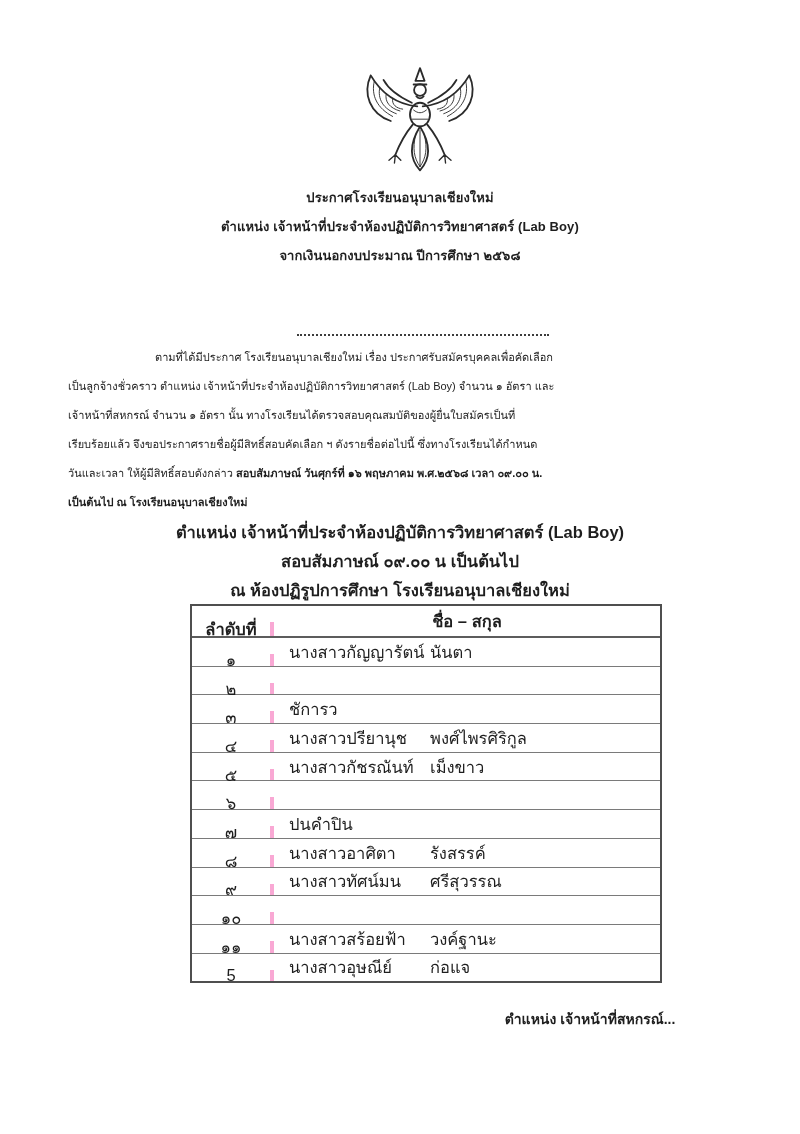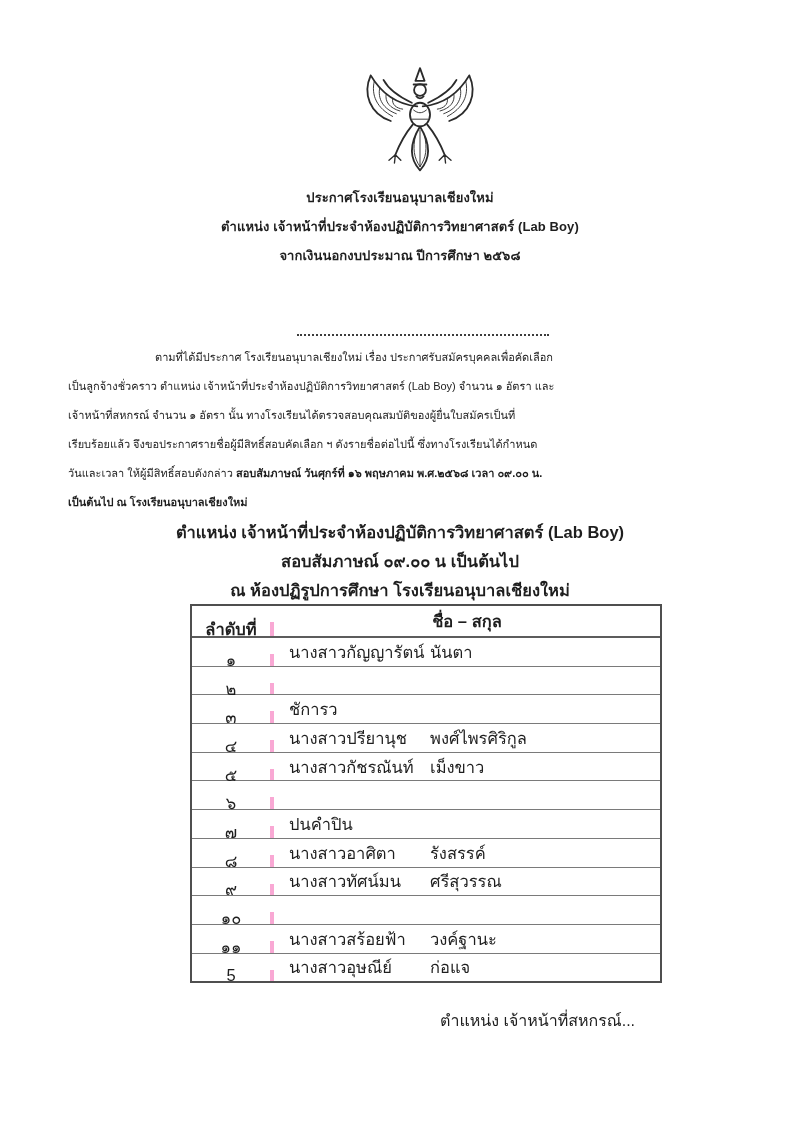--- a/index.html
+++ b/index.html
@@ -57,21 +57,21 @@
     margin-top:16px;
   }
   .c-name{flex:1;display:flex;align-items:center;}
   .t-head .c-name{justify-content:center;}
   .t-row .c-name{justify-content:flex-start;padding-left:15px;}
   .first-name{display:inline-block;width:141px;}
   .last-name{display:inline-block;}
 
   .footer-note{
     position:absolute;left:440px;top:1008px;width:300px;
-    text-align:left;font-size:16px;
+    text-align:center;font-size:14px;font-weight:bold;
   }
 </style>
 </head>
 <body>
 
 <div class="page">
 
   <div class="emblem">
     <svg viewBox="0 0 160 120" xmlns="http://www.w3.org/2000/svg">
       <g stroke="#2b2b2b" fill="none" stroke-width="2" stroke-linecap="round" stroke-linejoin="round">

